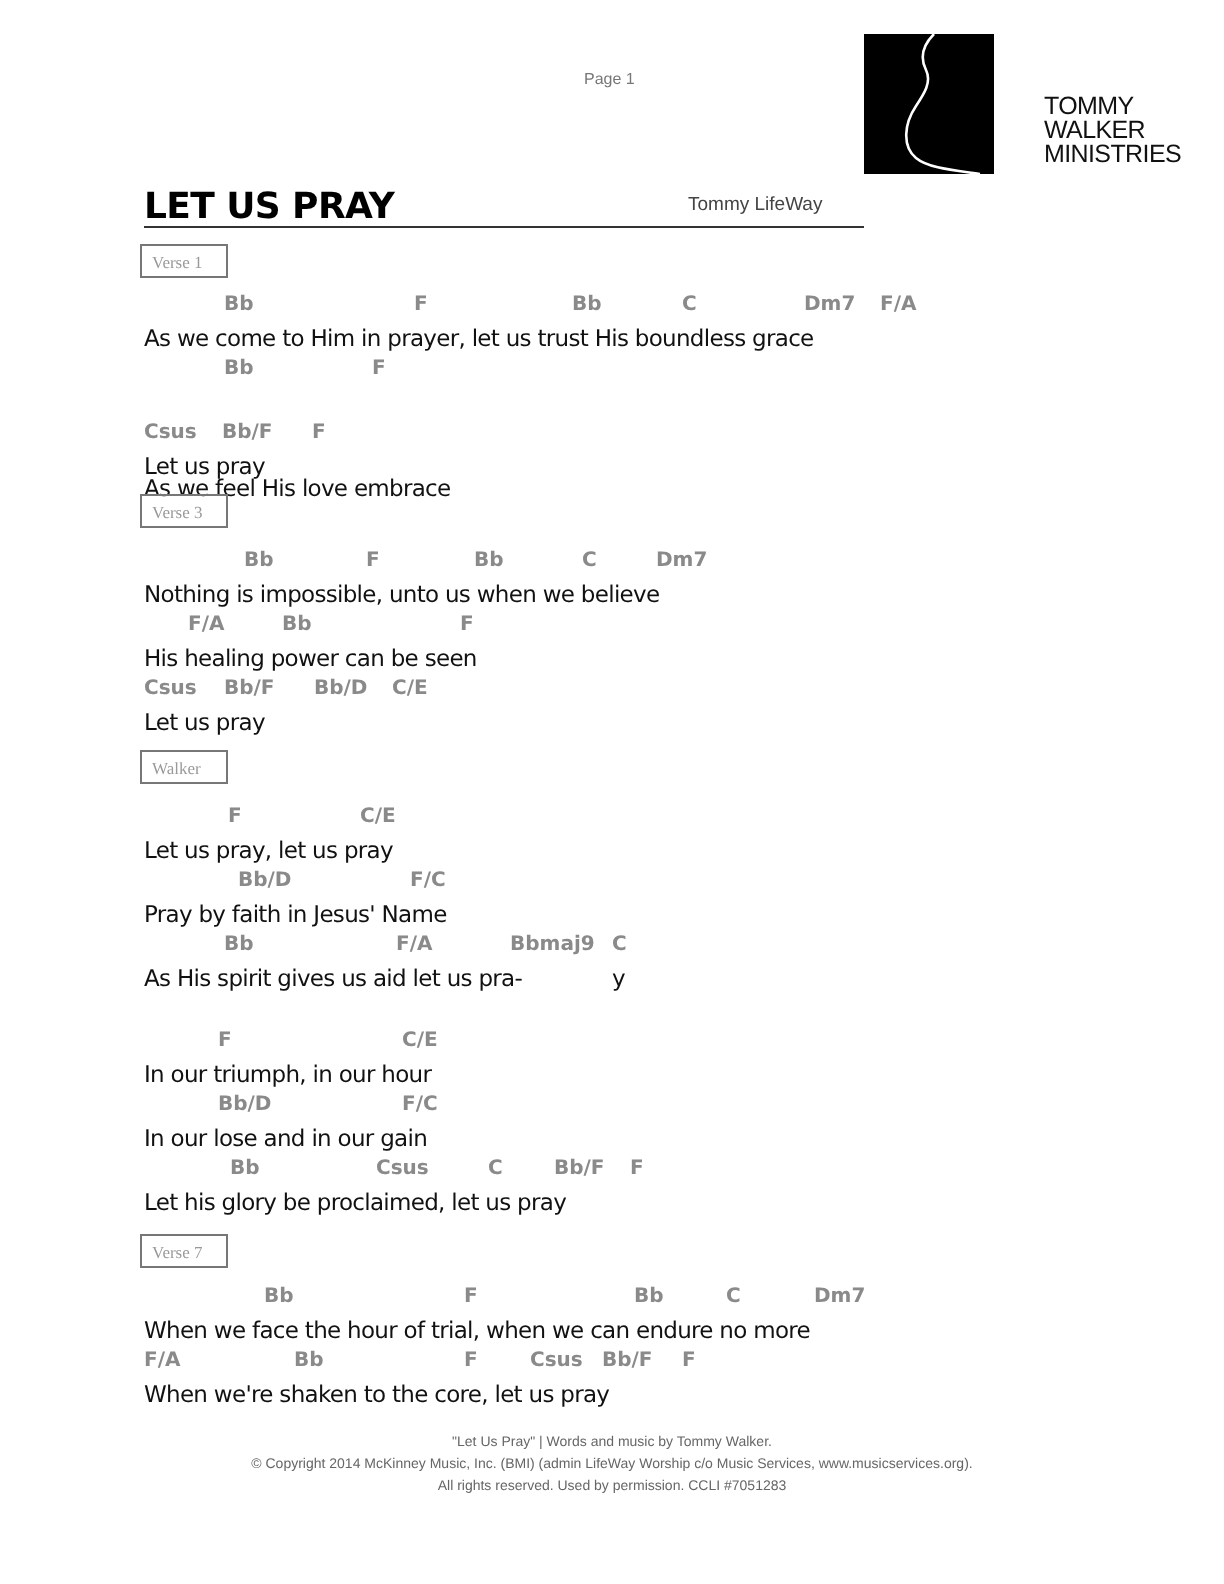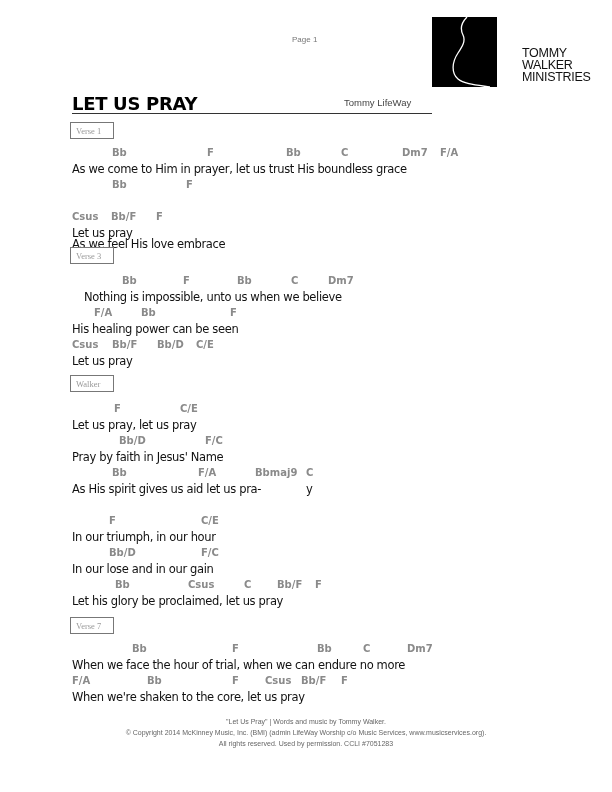--- a/index.html
+++ b/index.html
@@ -77,21 +77,21 @@
 
 <div class="section-label" style="top:247px;">Verse 3</div>
 
 <div class="chord-row" style="top:275px;">
   <span class="chord" style="left:50px">Bb</span>
   <span class="chord" style="left:111px">F</span>
   <span class="chord" style="left:165px">Bb</span>
   <span class="chord" style="left:219px">C</span>
   <span class="chord" style="left:256px">Dm7</span>
 </div>
-<div class="lyric" style="top:290px;margin-left:12px;">Nothing is impossible, unto us when we believe</div>
+<div class="lyric" style="top:290px;">Nothing is impossible, unto us when we believe</div>
 
 <div class="chord-row" style="top:307px;">
   <span class="chord" style="left:22px">F/A</span>
   <span class="chord" style="left:69px">Bb</span>
   <span class="chord" style="left:158px">F</span>
 </div>
 <div class="lyric" style="top:322px;">His healing power can be seen</div>
 
 <div class="chord-row" style="top:339px;">
   <span class="chord" style="left:0px">Csus</span>

